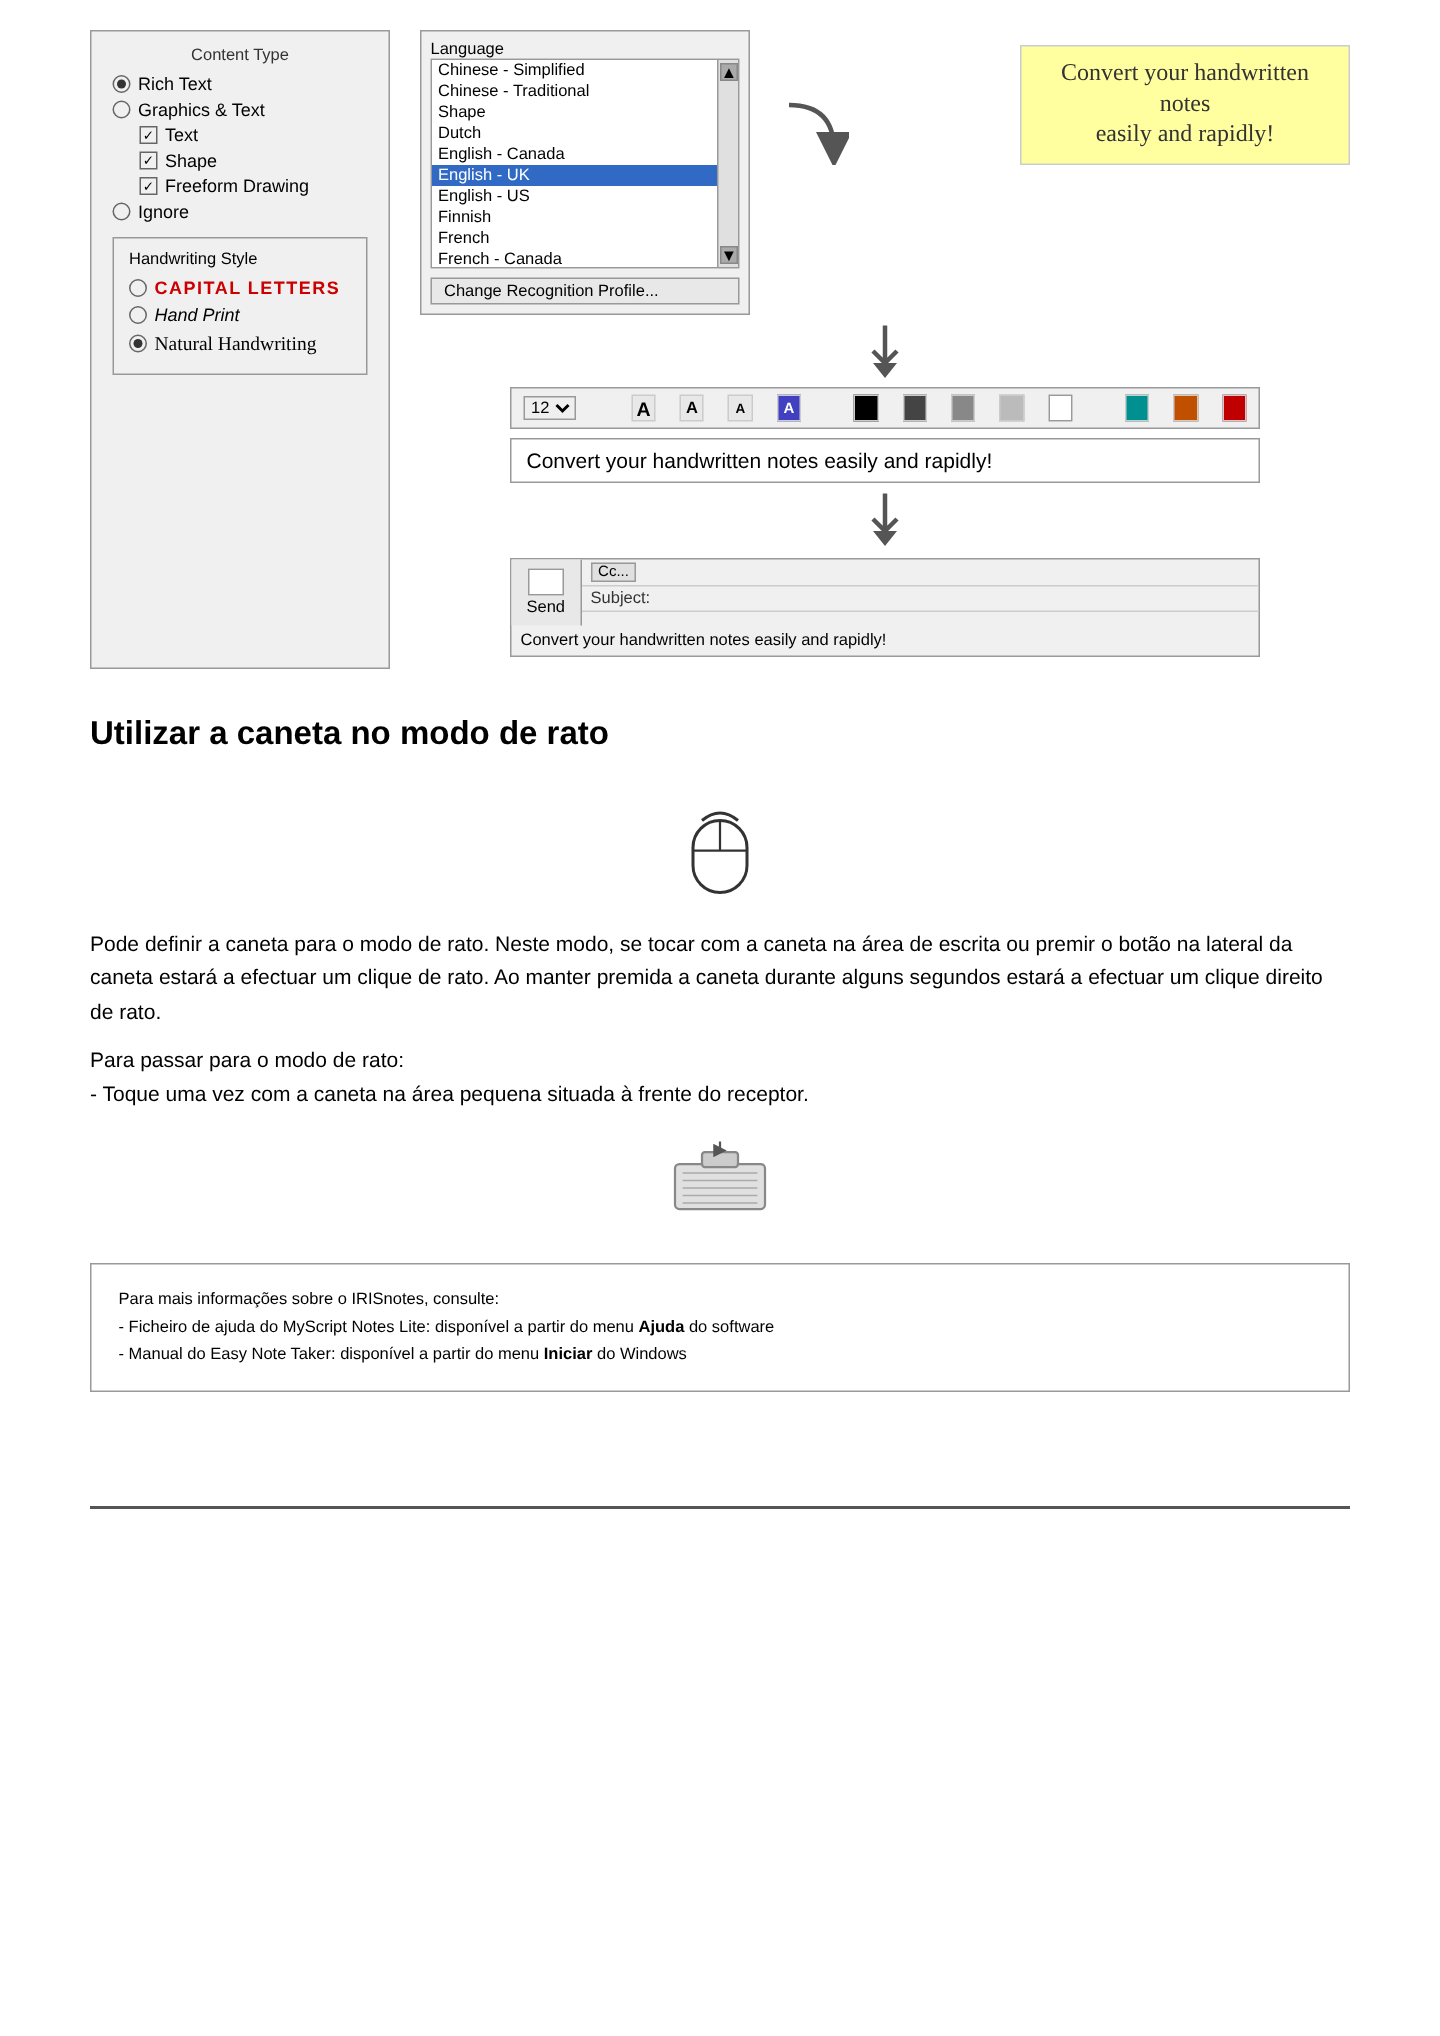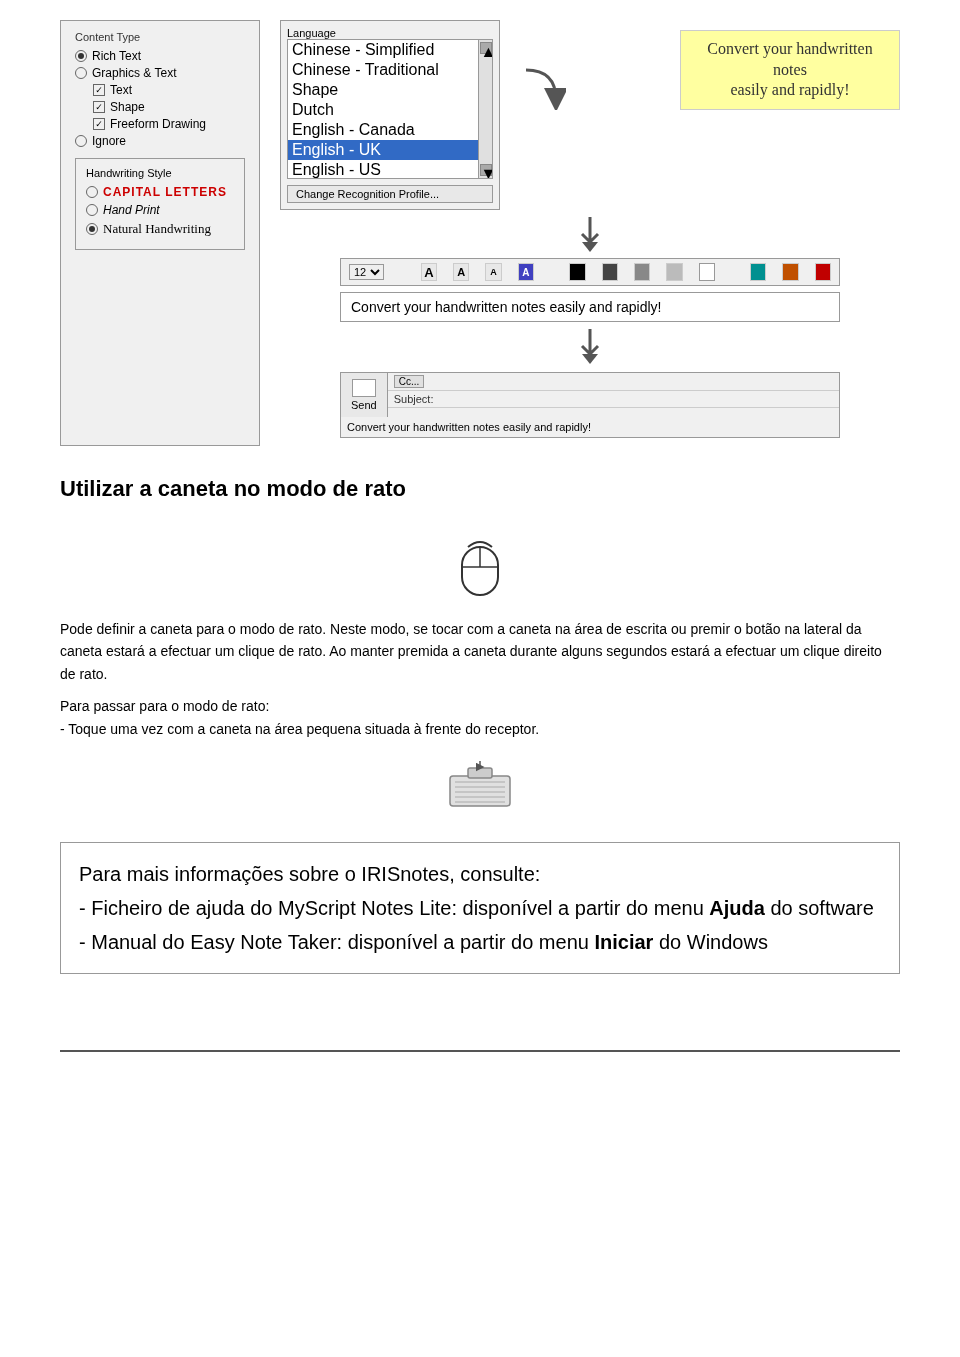--- a/index.html
+++ b/index.html
@@ -28,20 +28,21 @@
       background: #f0f0f0;
       padding: 10px 14px;
       width: 240px;
       font-size: 12px;
     }
 
     .panel-section-title {
       font-size: 11px;
       color: #333;
       margin-bottom: 6px;
+      text-align: center;
     }
 
     .radio-item {
       display: flex;
       align-items: center;
       gap: 5px;
       margin-bottom: 3px;
       font-size: 12px;
     }
 
@@ -136,21 +137,21 @@
     .language-title {
       font-size: 11px;
       margin-bottom: 0;
     }
 
     .language-list {
       border: 1px solid #999;
       background: white;
       height: 140px;
       overflow: hidden;
-      font-size: 16px;
+      font-size: 11px;
       position: relative;
     }
 
     .lang-item {
       padding: 1px 4px;
       cursor: pointer;
     }
     .lang-item.selected {
       background: #316ac5;
       color: white;
@@ -352,21 +353,21 @@
       line-height: 1.6;
       margin-bottom: 10px;
       color: #000;
     }
 
     .info-box {
       border: 1px solid #999;
       padding: 14px 18px;
       margin-top: 16px;
       margin-bottom: 16px;
-      font-size: 20px;
+      font-size: 11px;
       line-height: 1.7;
     }
 
     
     .receptor-img {
       display: flex;
       justify-content: center;
       margin: 16px 0;
     }
 

